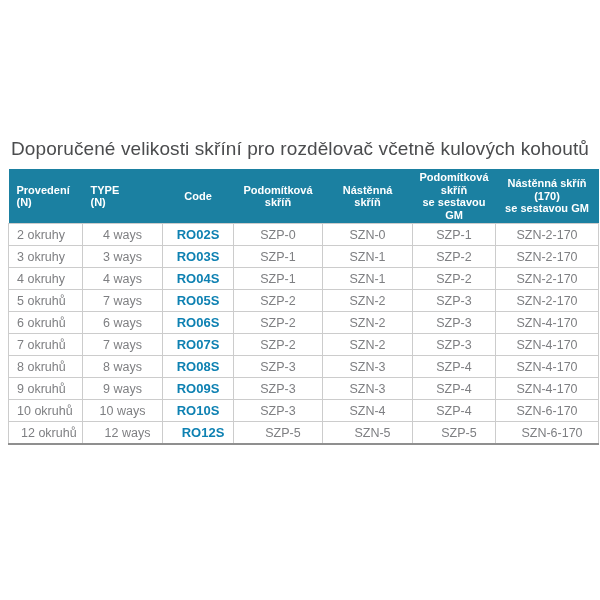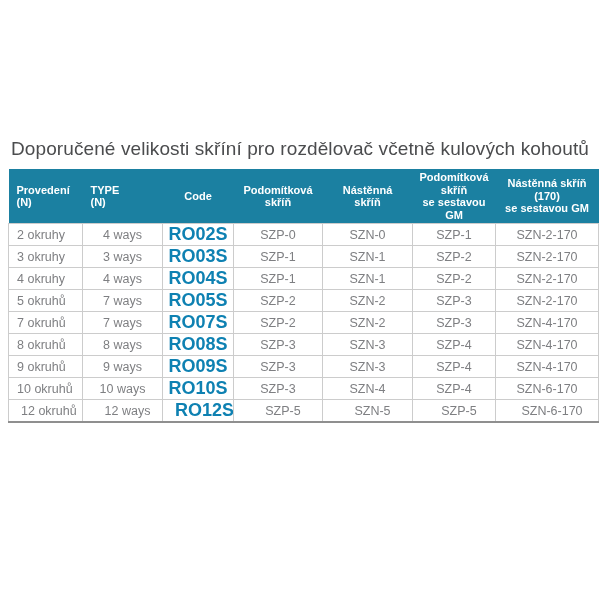--- a/index.html
+++ b/index.html
@@ -40,21 +40,21 @@
   }
   thead th.left{text-align:left;padding-left:8px;margin-left:20px;}
   tbody td{
     height:21px;background:#FFFFFF;
     font-size:12.5px;color:var(--body-text);
     text-align:center;vertical-align:middle;
     border:1px solid var(--grid-border);
     padding:0 2px;white-space:nowrap;overflow:hidden;
   }
   tbody td.left{text-align:left;padding-left:8px;margin-left:18px;}
-  tbody td.code{font-weight:700;font-size:18px;color:var(--code-text);border-radius:9px;}
+  tbody td.code{font-weight:700;font-size:13px;color:var(--code-text);border-radius:9px;}
   tbody tr:last-child td{border-bottom:2px solid var(--bottom-border);padding-left:12px;}
 </style>
 </head>
 <body>
 
 <div class="page">
   <h1 class="title">Doporučené velikosti skříní pro rozdělovač včetně kulových kohoutů</h1>
 
   <table class="sizes">
     <colgroup>
@@ -117,20 +117,29 @@
         <tr>
           <td class="left">5 okruhů</td>
           <td>7 ways</td>
           <td class="code">RO05S</td>
           <td>SZP-2</td>
           <td>SZN-2</td>
           <td>SZP-3</td>
           <td>SZN-2-170</td>
         </tr>
         <tr>
+          <td class="left">6 okruhů</td>
+          <td>6 ways</td>
+          <td class="code">RO06S</td>
+          <td>SZP-2</td>
+          <td>SZN-2</td>
+          <td>SZP-3</td>
+          <td>SZN-4-170</td>
+        </tr>
+        <tr>
           <td class="left">7 okruhů</td>
           <td>7 ways</td>
           <td class="code">RO07S</td>
           <td>SZP-2</td>
           <td>SZN-2</td>
           <td>SZP-3</td>
           <td>SZN-4-170</td>
         </tr>
         <tr>
           <td class="left">8 okruhů</td>

